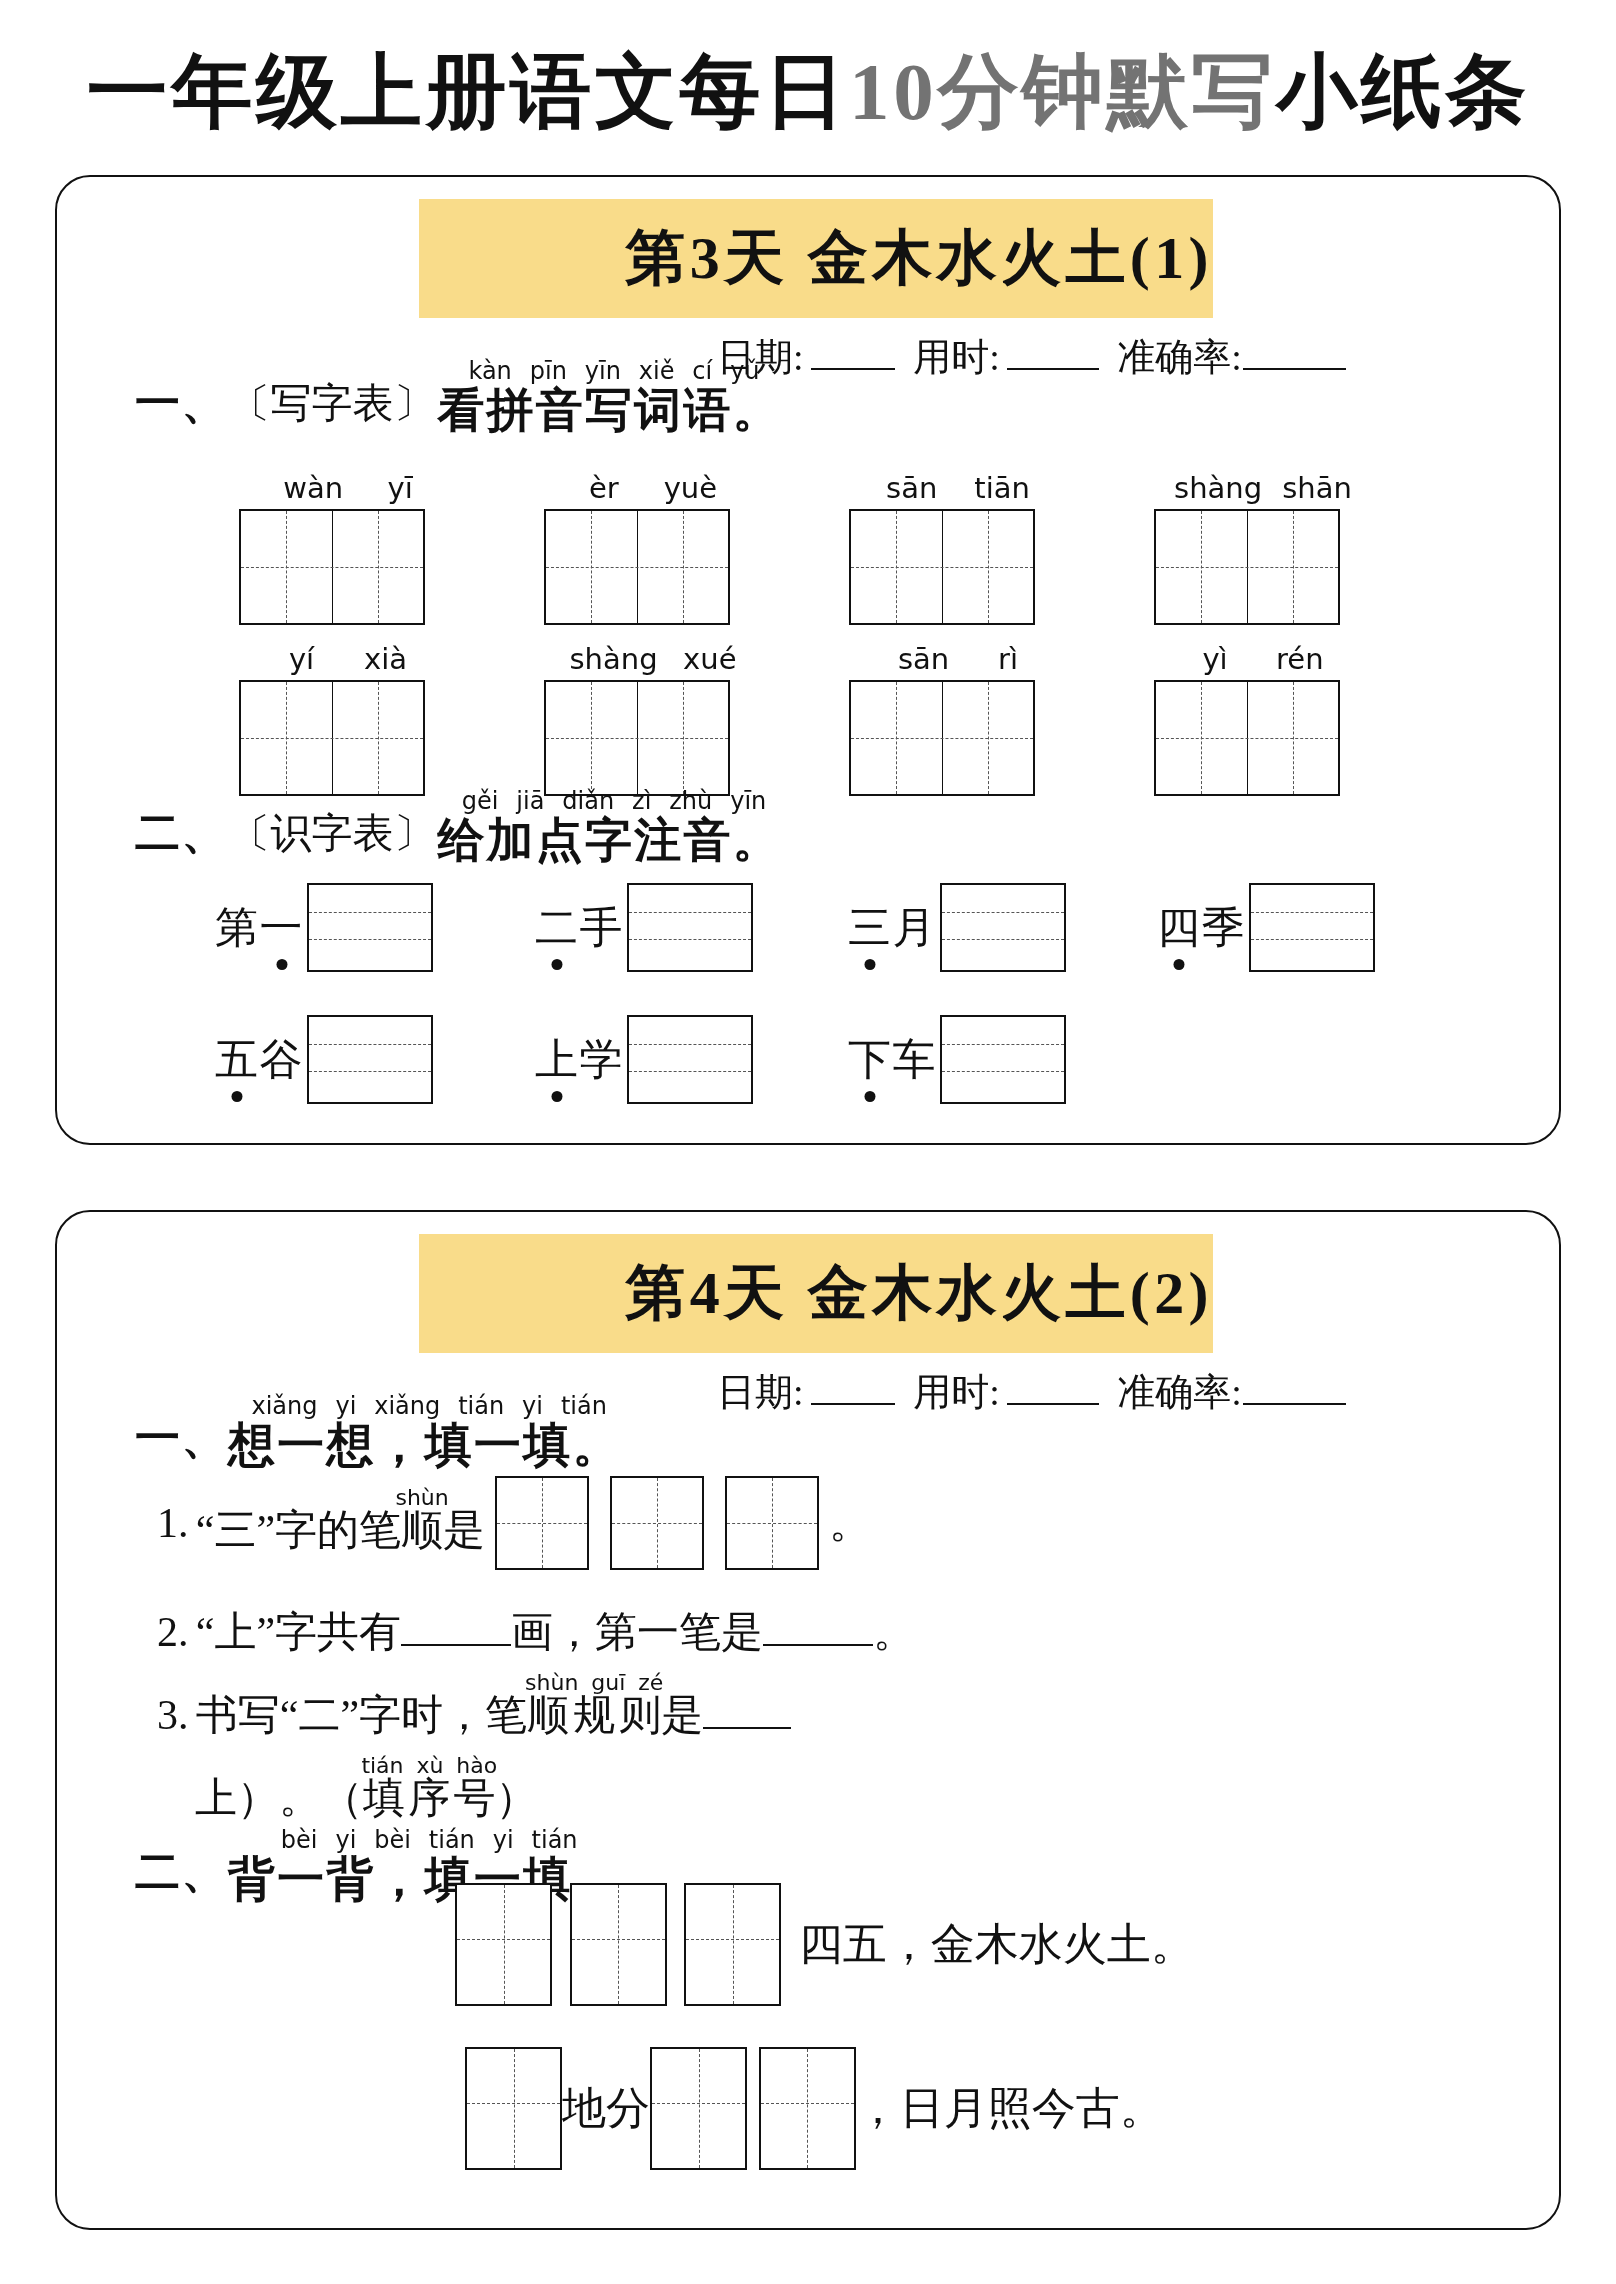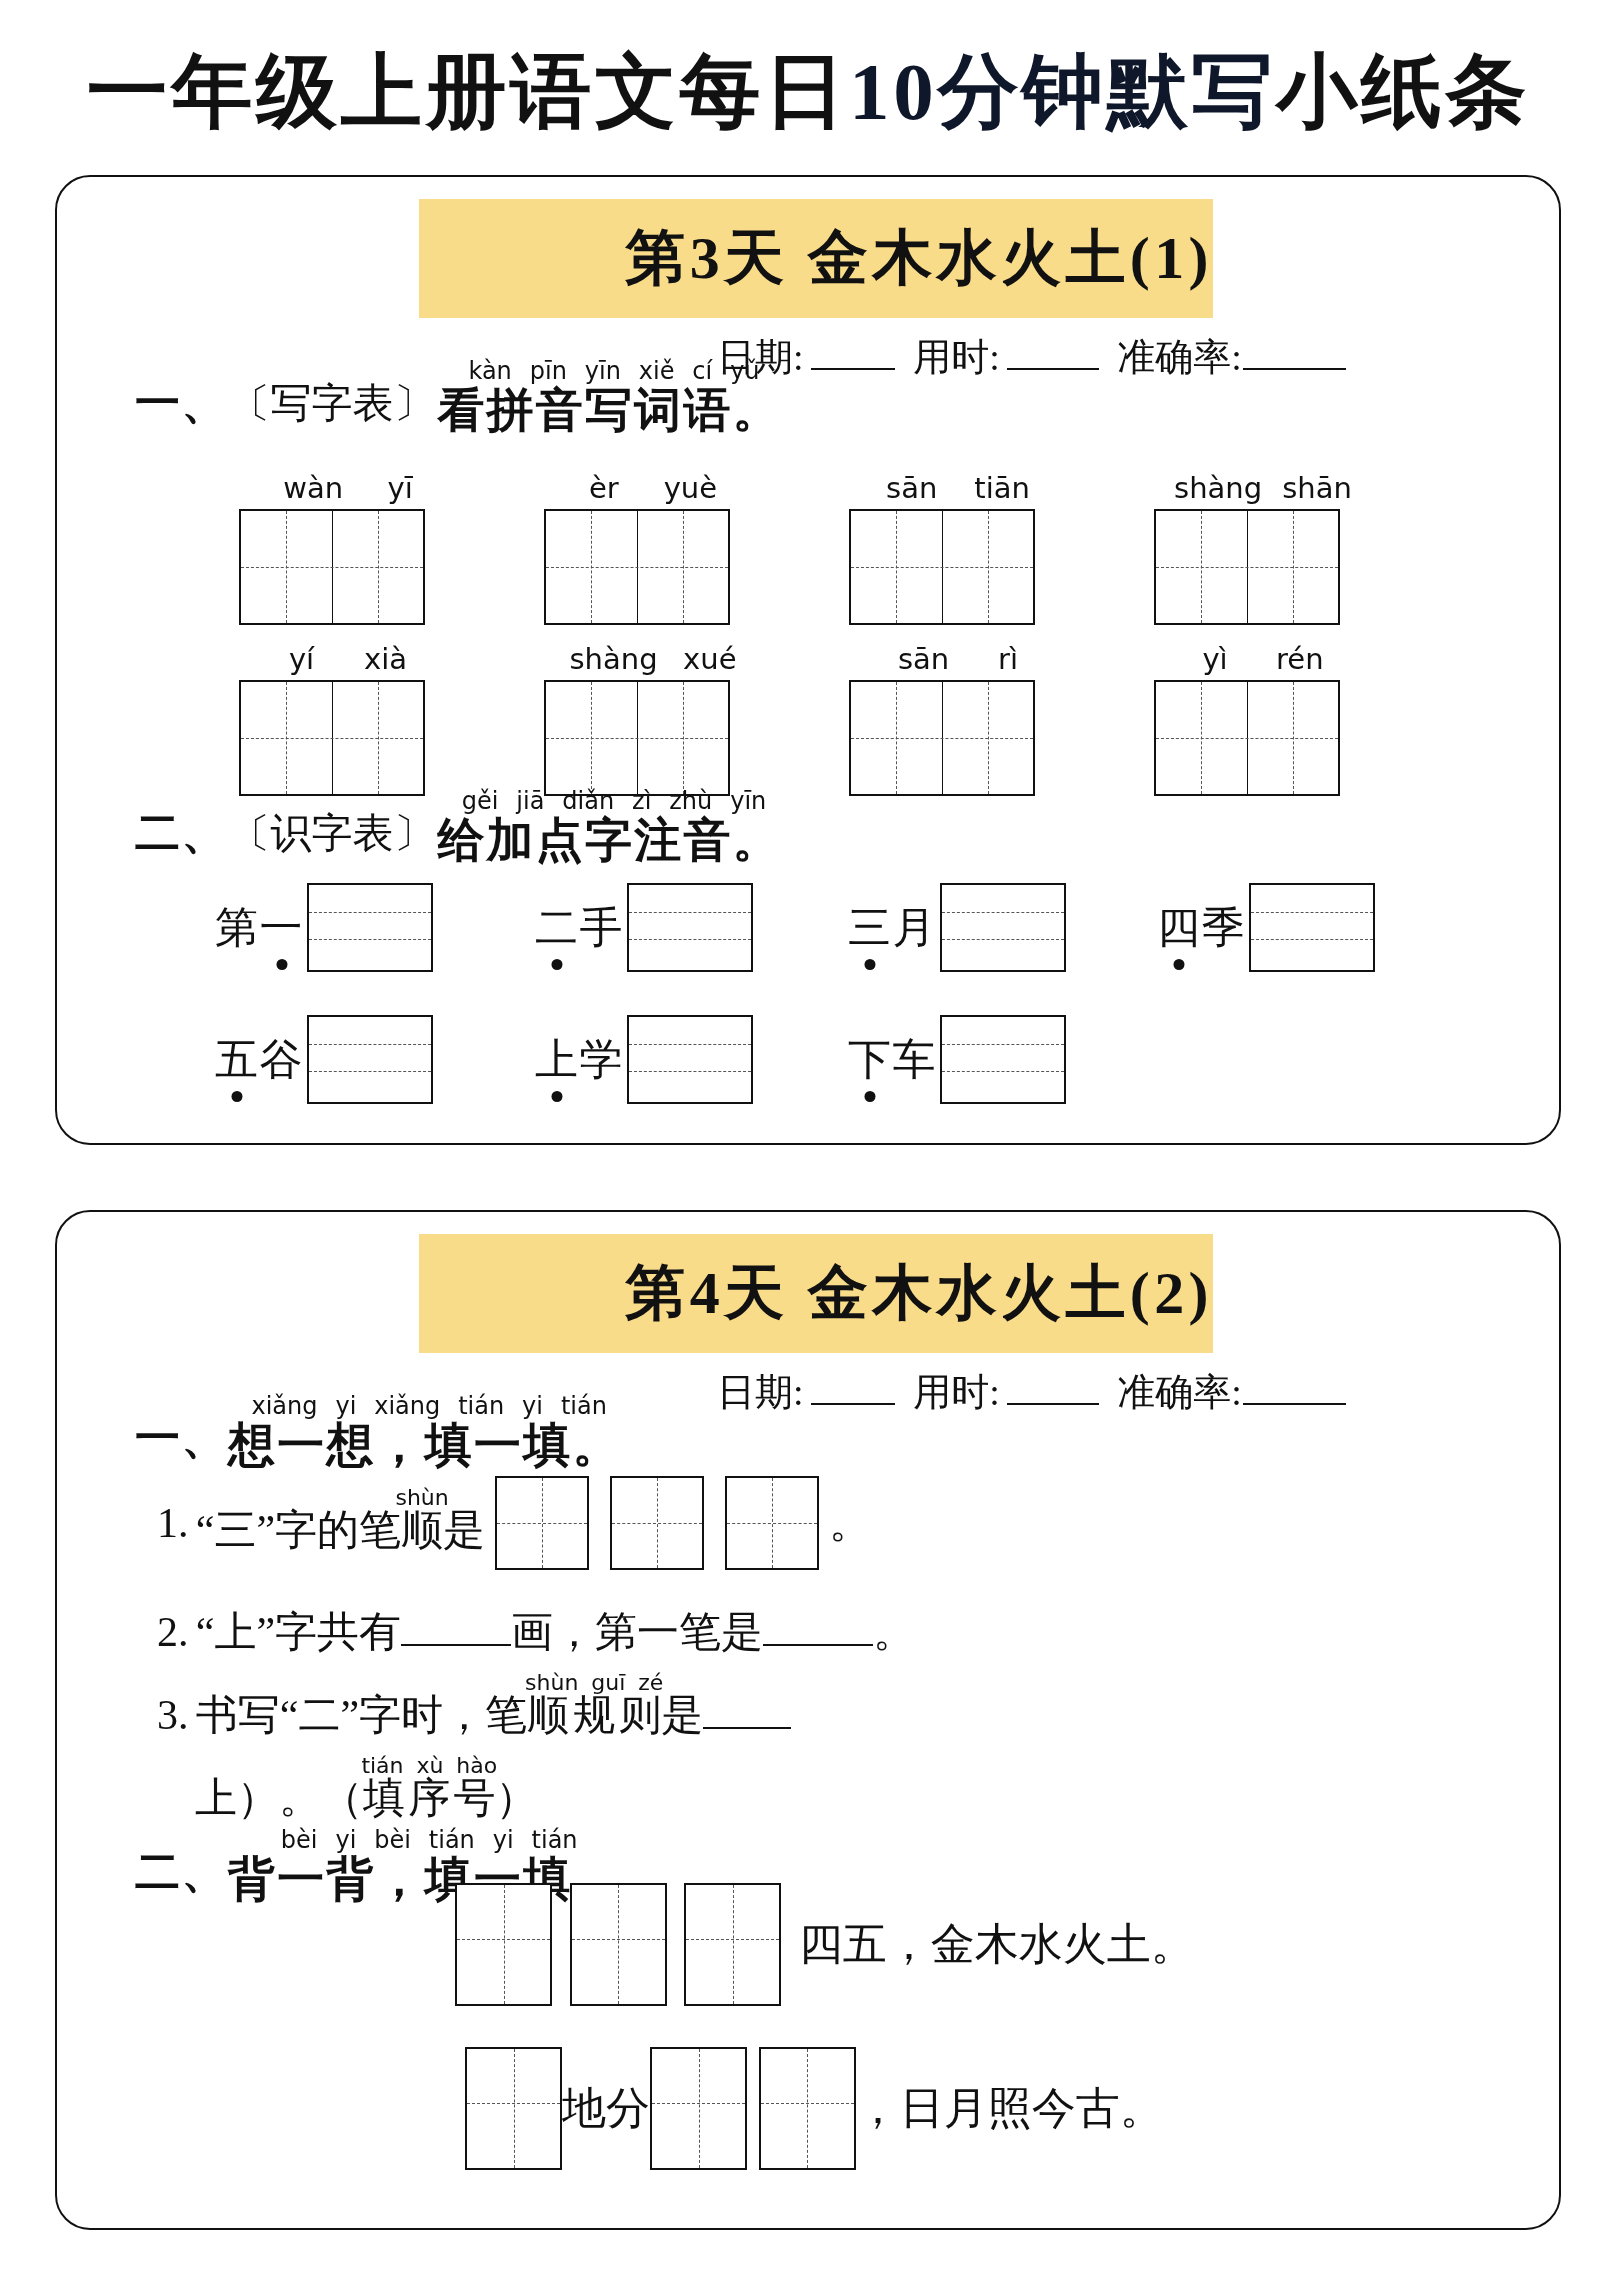--- a/index.html
+++ b/index.html
@@ -2,21 +2,21 @@
 <html style="font-size:11.7px"><head>
 <meta charset="utf-8">
 <style>
   html,body{margin:0;padding:0;background:#ffffff;}
   .page{position:relative;width:1617px;height:2284px;background:#fff;
         font-family:"Liberation Serif",serif;color:#111;overflow:hidden;}
 
   
   .page-title{position:absolute;top:38px;left:0;right:0;text-align:center;
     font-size:81px;font-weight:900;letter-spacing:3.7px;white-space:nowrap;}
-  .page-title .red{color:#0f172a;}
+  .page-title .red{color:#737373;}
 
   
   .card{position:absolute;left:55px;width:1506px;border:2.9px solid #111;
         border-radius:35px;background:#fff;box-sizing:border-box;}
   #card1{top:175px;height:970px;}
   #card2{top:1210px;height:1020px;}
 
   .band{position:absolute;left:362px;top:22px;width:794px;height:119px;
         background:#f9dc8a;display:flex;align-items:center;justify-content:flex-end;
         font-size:60px;font-weight:700;letter-spacing:4.4px;white-space:nowrap;}

